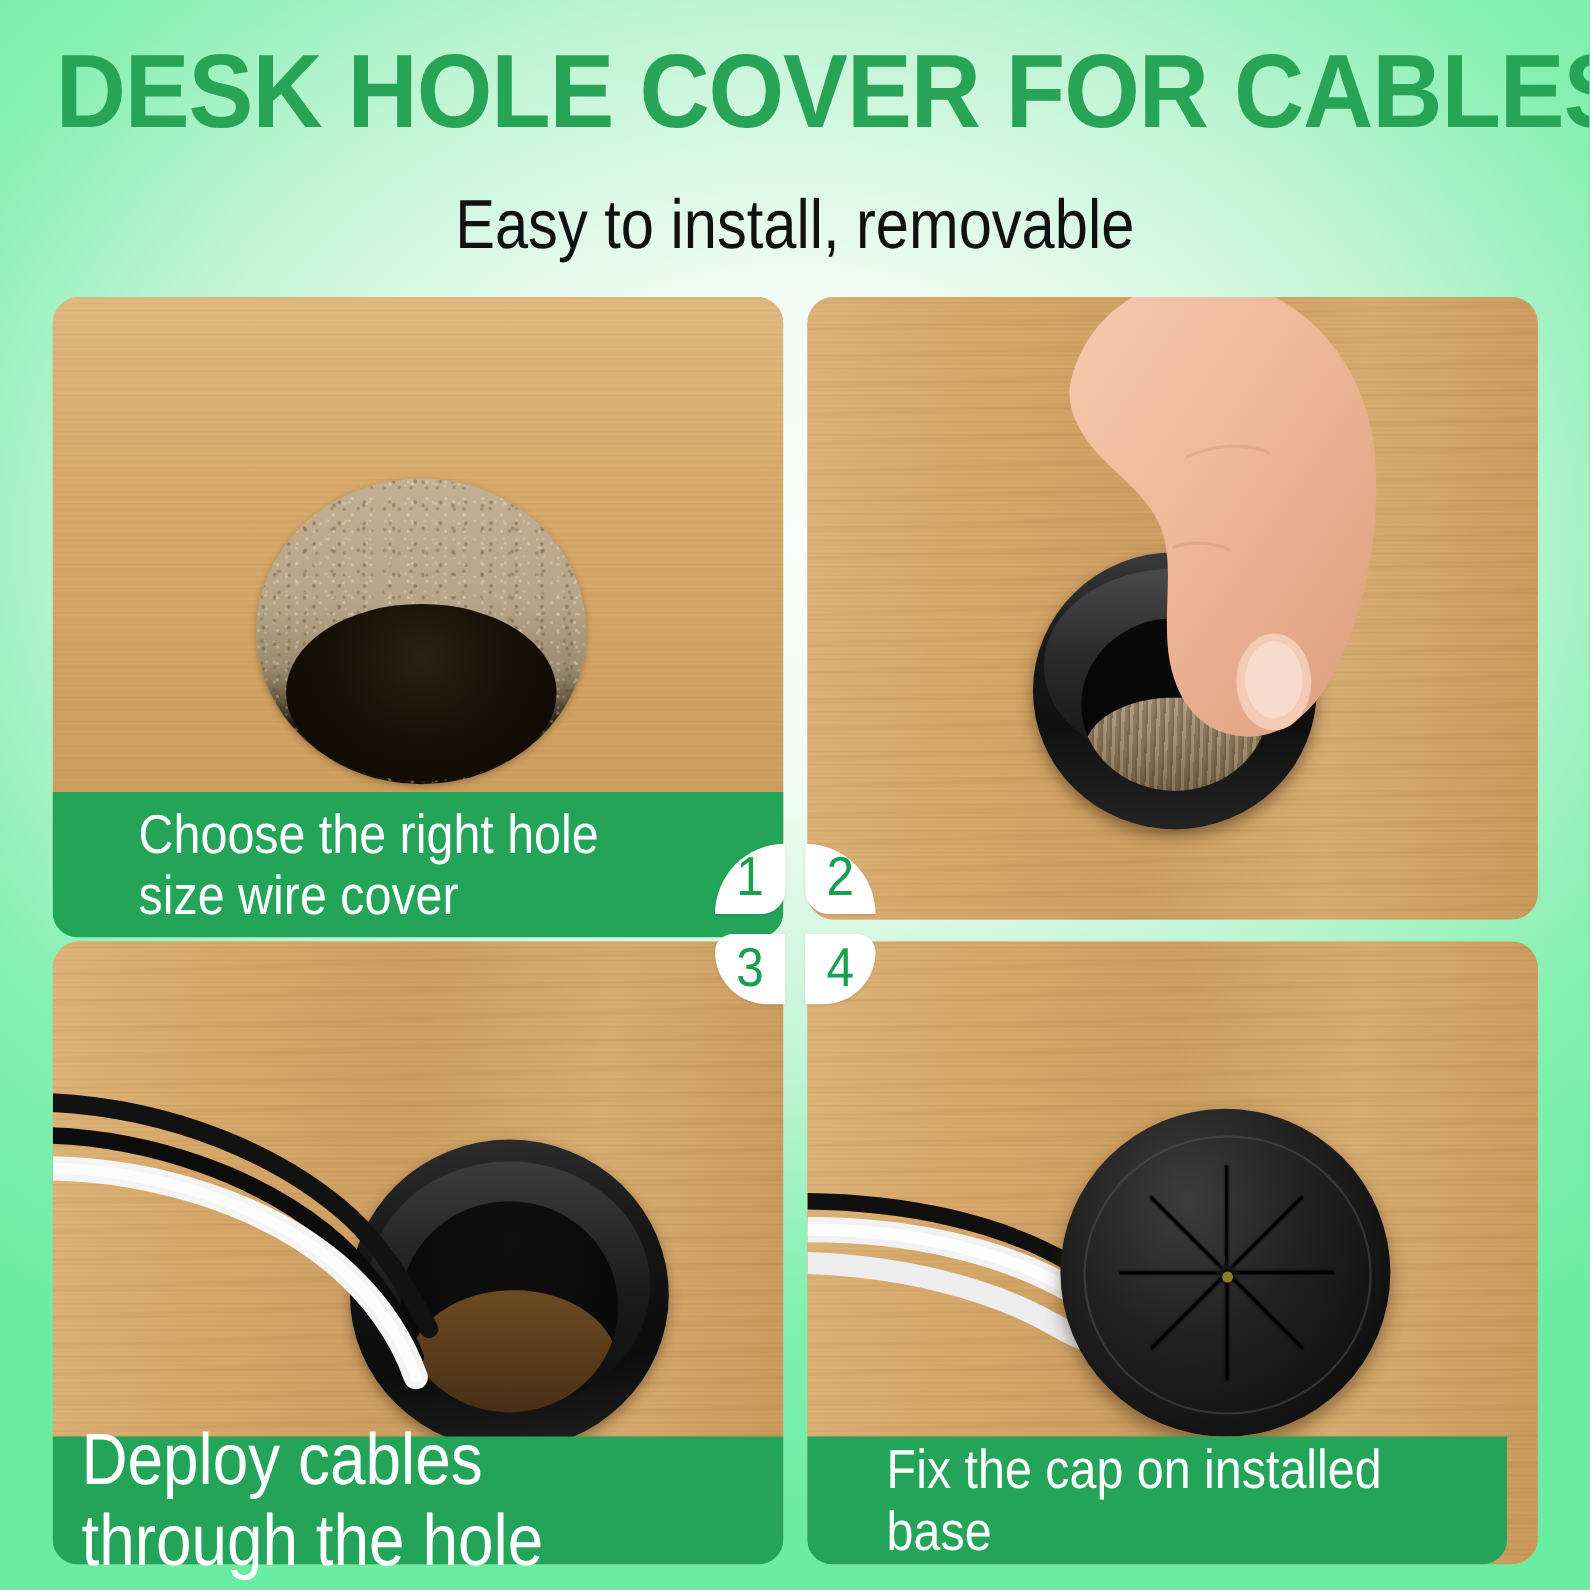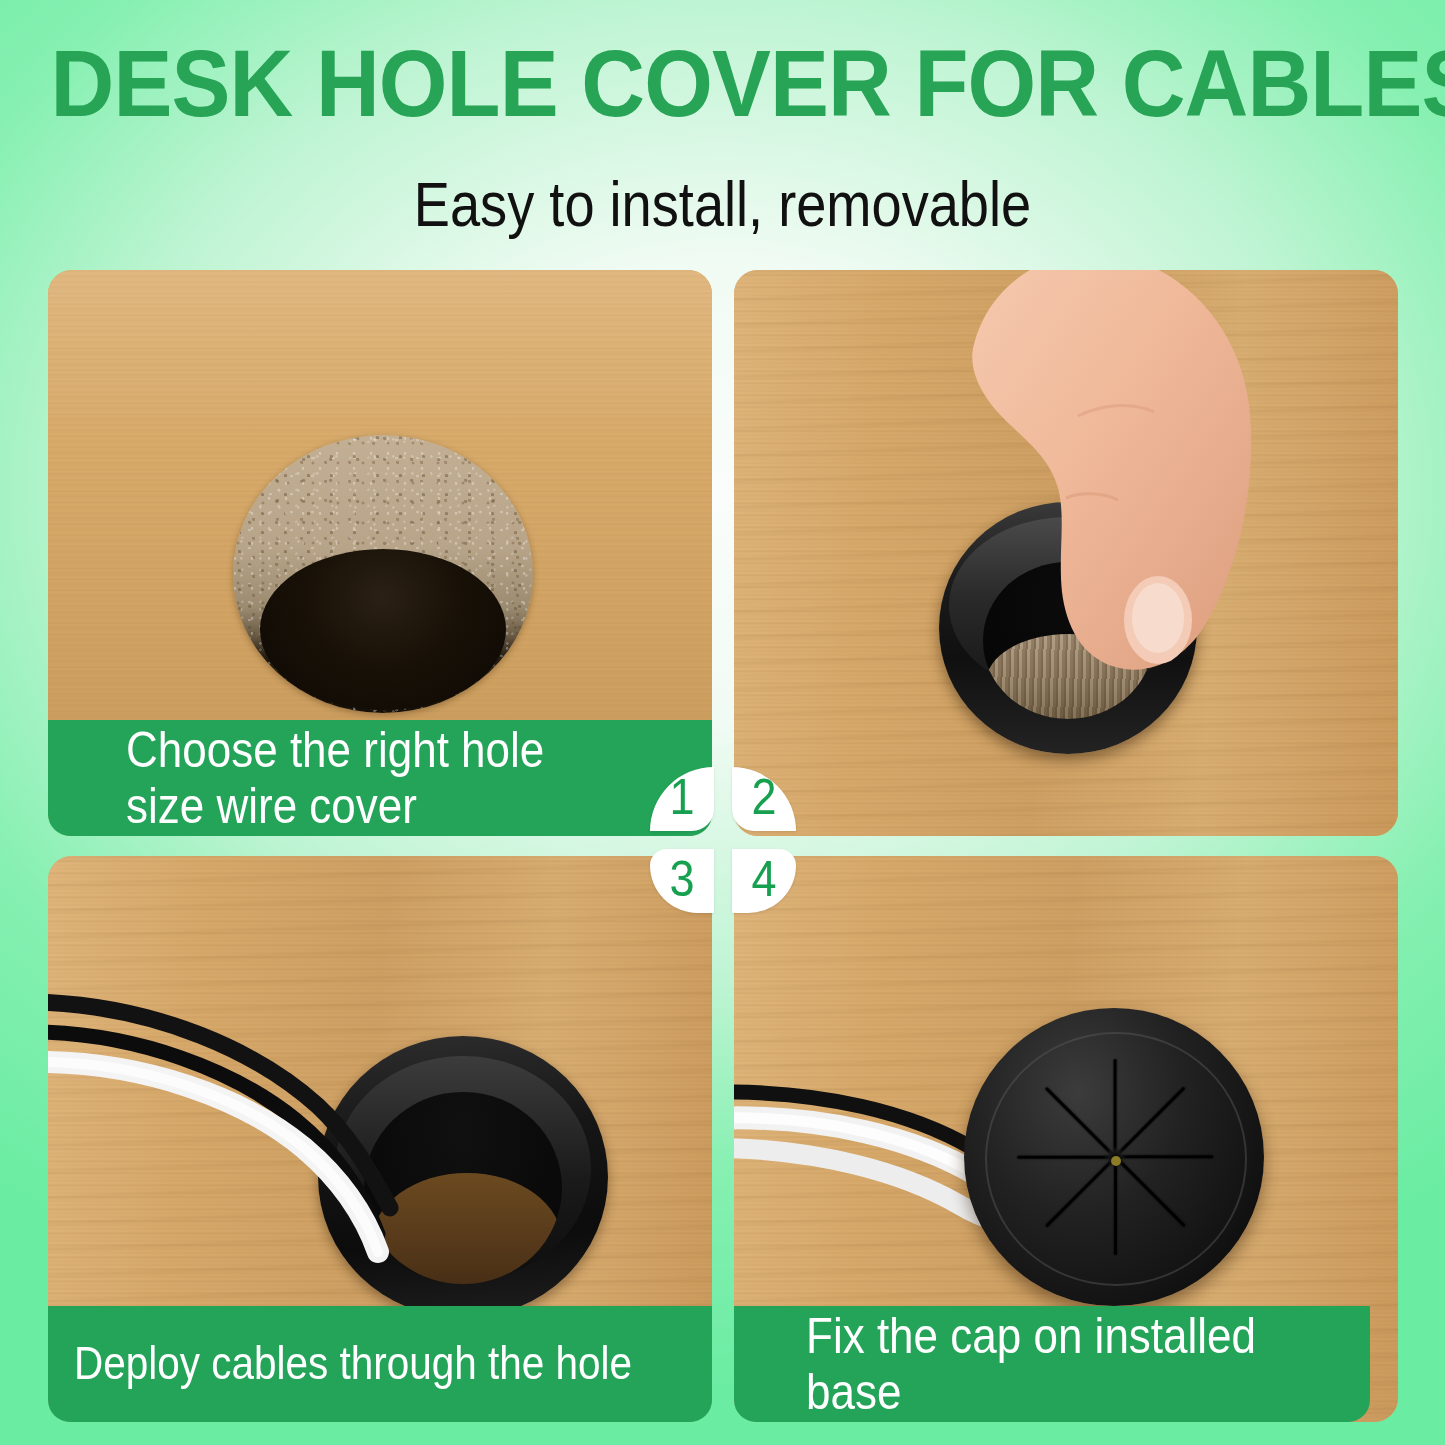--- a/index.html
+++ b/index.html
@@ -219,34 +219,34 @@
     box-sizing:border-box;
     font-family:"Liberation Sans Narrow","Liberation Sans",sans-serif;
   }
   .caption .txt{
     transform:scaleX(0.88);
     transform-origin:left center;
     white-space:pre-line;
     line-height:1.12;
   }
   #cap-1{
-    left:48px;top:720px;width:664px;height:116px;
+    left:48px;top:720px;width:664px;height:132px;
     border-top-left-radius:0;border-top-right-radius:0;
     padding-left:78px;font-size:50px;
   }
   #cap-2{
     left:734px;top:736px;width:664px;height:100px;
     border-top-left-radius:0;border-top-right-radius:0;
     padding-left:118px;font-size:50px;
   }
   #cap-3{
     left:48px;top:1306px;width:664px;height:116px;
     border-bottom-left-radius:22px;border-bottom-right-radius:22px;
     border-top-left-radius:0;border-top-right-radius:0;
-    padding-left:26px;font-size:46px;
+    padding-left:26px;font-size:66px;
   }
   #cap-4{
     left:734px;top:1306px;width:636px;height:116px;
     border-bottom-left-radius:22px;border-bottom-right-radius:22px;
     border-top-left-radius:0;border-top-right-radius:0;
     padding-left:72px;font-size:50px;
   }
 
   
   #badge{

